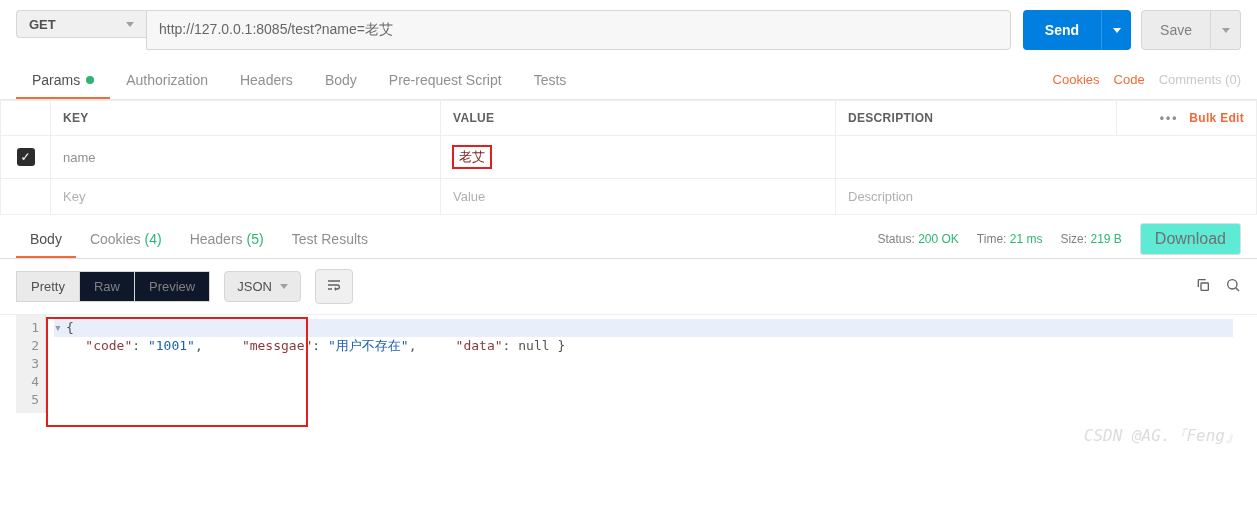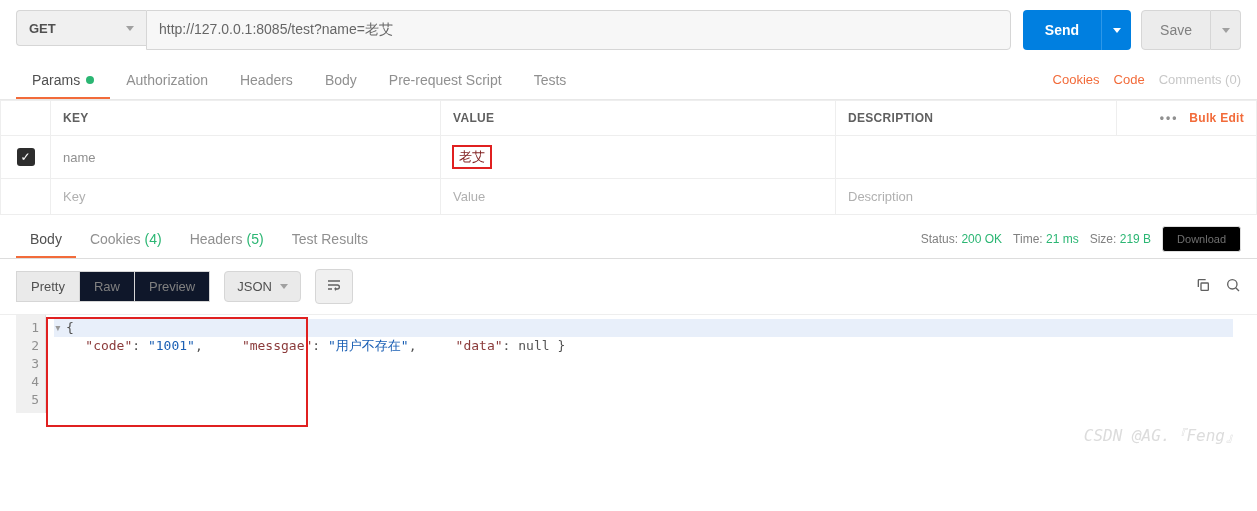--- a/index.html
+++ b/index.html
@@ -1,18 +1,18 @@
 <!DOCTYPE html>
 <html><head>
 <meta charset="utf-8">
 <style>
 * { box-sizing: border-box; margin: 0; padding: 0; }
 body { font-family: "Helvetica Neue", Arial, sans-serif; font-size: 13px; color: #505050; background: #fff; width: 1257px; }
 .topbar { display: flex; align-items: stretch; padding: 10px 16px; gap: 0; background: #fff; }
-.method-select { display: flex; align-items: center; justify-content: space-between; background: #f0f0f0; border: 1px solid #d6d6d6; border-right: none; border-radius: 4px 0 0 4px; padding: 13px 12px; width: 130px; height: 36px; cursor: pointer; }
+.method-select { display: flex; align-items: center; justify-content: space-between; background: #f0f0f0; border: 1px solid #d6d6d6; border-right: none; border-radius: 4px 0 0 4px; padding: 13px 12px; width: 130px; height: 28px; cursor: pointer; }
 .method-select .label { font-weight: 600; color: #505050; }
 .caret { width: 0; height: 0; border-left: 4px solid transparent; border-right: 4px solid transparent; border-top: 5px solid #a0a0a0; }
 .url-input { flex: 1; border: 1px solid #d6d6d6; border-radius: 0 4px 4px 0; padding: 0 12px; height: 40px; background: #f7f7f7; color: #666; outline: none; font-size: 14px; }
 .send-group { display: flex; margin-left: 12px; }
 .btn-send { background: #007fe0; color: #fff; border: none; border-radius: 4px 0 0 4px; padding: 0 22px; height: 40px; font-weight: 600; font-size: 14px; cursor: pointer; }
 .btn-send-drop { background: #007fe0; border: none; border-left: 1px solid #2d97e8; border-radius: 0 4px 4px 0; width: 30px; height: 40px; cursor: pointer; display: flex; align-items: center; justify-content: center; }
 .btn-send-drop .caret { border-top-color: #fff; }
 .save-group { display: flex; margin-left: 10px; }
 .btn-save { background: #ececec; border: 1px solid #d6d6d6; border-radius: 4px 0 0 4px; padding: 0 18px; height: 40px; color: #808080; font-size: 14px; cursor: pointer; }
 .btn-save-drop { background: #ececec; border: 1px solid #d6d6d6; border-left: none; border-radius: 0 4px 4px 0; width: 30px; height: 40px; cursor: pointer; display: flex; align-items: center; justify-content: center; }
@@ -30,23 +30,23 @@
 .param-table .actions-col { width: 140px; text-align: right; }
 .chk { width: 18px; height: 18px; background: #2d2d2d; border-radius: 3px; display: inline-flex; align-items: center; justify-content: center; color: #fff; font-size: 12px; }
 .value-cell span { color: #7f1d1d; }
 .hl-red { outline: 2px solid #e02020; outline-offset: -1px; display: inline-block; padding: 2px 6px; }
 .dots-icon { color: #909090; letter-spacing: 2px; font-weight: bold; cursor: pointer; }
 .placeholder-txt { color: #b0b0b0; }
 .resp-tabs { display: flex; align-items: center; padding: 4px 16px 0; border-bottom: 1px solid #ddd; height: 44px; }
 .resp-tab { padding: 0 14px; height: 100%; display: flex; align-items: center; color: #909090; cursor: pointer; font-size: 14px; gap: 4px; }
 .resp-tab.active { color: #505050; font-weight: 500; box-shadow: inset 0 -2px 0 #f26b3a; }
 .badge { color: #2bb673; }
-.resp-meta { margin-left: auto; display: flex; align-items: center; gap: 11px; color: #808080; font-size: 12px; }
+.resp-meta { margin-left: auto; display: flex; align-items: center; gap: 18px; color: #808080; font-size: 12px; }
 .resp-meta .val { color: #2bb673; }
-.btn-download { background: #000000; border: 1px solid #dedede; border-radius: 3px; padding: 6px 14px; color: #707070; cursor: pointer; font-size: 11px; }
+.btn-download { background: #5eead4; border: 1px solid #dedede; border-radius: 3px; padding: 6px 14px; color: #707070; cursor: pointer; font-size: 16px; }
 .view-bar { display: flex; align-items: center; padding: 10px 16px; gap: 0; border-bottom: 1px solid #eee; }
 .view-group { display: inline-flex; border: 1px solid #d6d6d6; border-radius: 0; overflow: hidden; }
 .view-btn { padding: 7px 14px; background: #0f172a; border: none; border-right: 1px solid #d6d6d6; color: #808080; cursor: pointer; font-size: 13px; }
 .view-btn:last-child { border-right: none; }
 .view-btn.active { background: #eaeaea; color: #505050; font-weight: 500; }
 .fmt-select { display: inline-flex; align-items: center; gap: 8px; margin-left: 14px; padding: 7px 12px; border: 1px solid #d6d6d6; border-radius: 4px; background: #eaeaea; color: #505050; cursor: pointer; font-size: 13px; }
 .icon-btn { margin-left: 14px; padding: 7px 10px; border: 1px solid #d6d6d6; border-radius: 4px; background: #f0f0f0; cursor: pointer; display: flex; align-items: center; }
 .right-icons { margin-left: auto; display: flex; gap: 14px; color: #707070; }
 .code-area { position: relative; display: flex; font-family: Consolas, Menlo, monospace; font-size: 13px; padding: 0 16px 40px; }
 .gutter { background: #f0f0f0; text-align: right; color: #909090; padding: 4px 6px; user-select: none; border-right: 1px solid #e0e0e0; min-width: 30px; }

